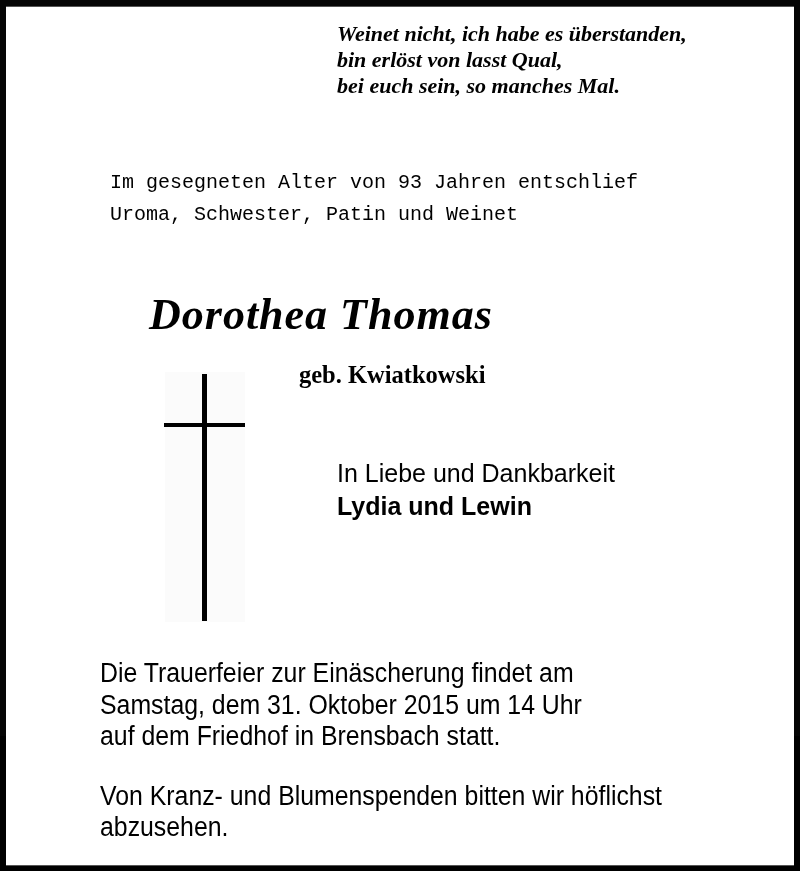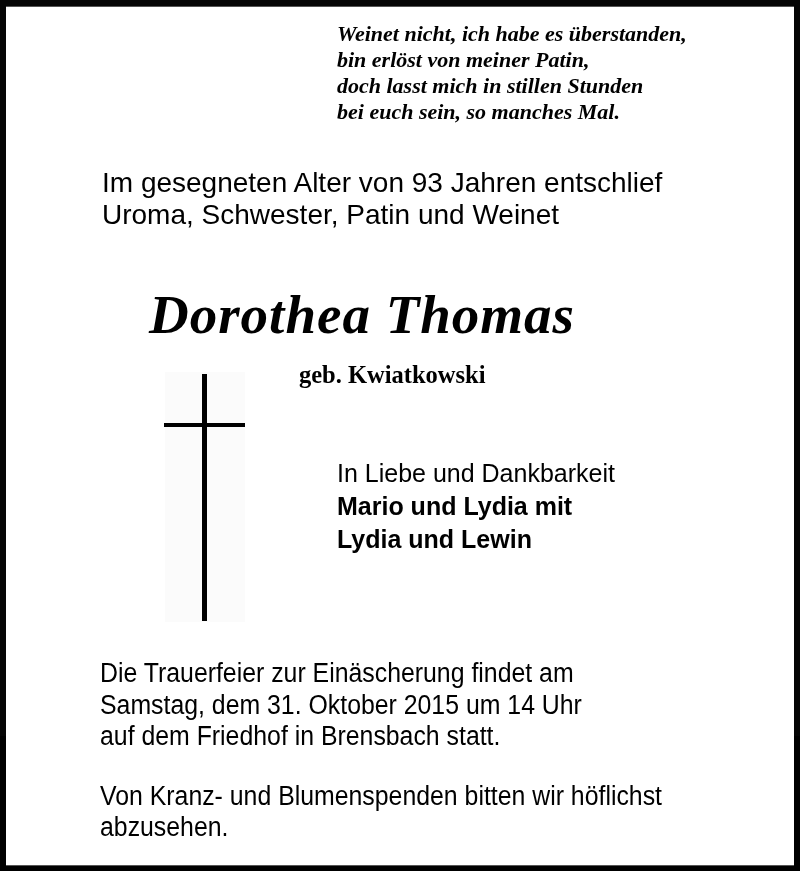--- a/index.html
+++ b/index.html
@@ -14,30 +14,30 @@
       border-top: 1px solid #555; border-bottom: 1px solid #555;
     }
     .poem {
       position: absolute; left: 331px; top: 14px;
       font-family: "Liberation Serif", serif;
       font-style: italic; font-weight: bold;
       font-size: 22px; line-height: 26px; color: #000;
     }
     .poem div { white-space: nowrap; }
     .intro {
-      position: absolute; left: 96px; top: 160px;
-      font-family: Liberation Sans, sans-serif;
-      font-size: 28px; line-height: 31.5px; color: #000;
+      position: absolute; left: 104px; top: 160px;
+      font-family: Liberation Mono, monospace;
+      font-size: 20px; line-height: 31.5px; color: #000;
     }
     .intro div { white-space: nowrap; }
     .name {
       position: absolute; left: 143px; top: 268px; width: 560px;
       font-family: "Liberation Serif", serif;
       font-style: italic; font-weight: bold;
-      font-size: 55px; line-height: 80px; color: #000;
+      font-size: 44px; line-height: 80px; color: #000;
       white-space: nowrap; letter-spacing: 1px;
     }
     .maiden {
       position: absolute; left: 293px; top: 353px;
       font-family: Liberation Serif, serif;
       font-weight: bold; font-size: 24.5px; line-height: 30px; color: #000;
       white-space: nowrap;
     }
     .cross-box {
       position: absolute; left: 165px; top: 372px; width: 80px; height: 250px;
@@ -68,41 +68,39 @@
     .notice .gap { height: 28px; }
   </style>
 </head>
 <body>
 
 <div class="frame">
   <div class="paper">
 
     <div class="poem">
       <div>Weinet nicht, ich habe es überstanden,</div>
-      <div>bin erlöst von meiner Patin,</div>
-      <div>doch lasst mich in stillen Stunden</div>
+      <div>bin erlöst von lasst Qual,</div>
       <div>bei euch sein, so manches Mal.</div>
     </div>
 
     <div class="intro">
       <div>Im gesegneten Alter von 93 Jahren entschlief</div>
       <div>Uroma, Schwester, Patin und Weinet</div>
     </div>
 
     <div class="name">Dorothea Thomas</div>
     <div class="maiden">geb. Kwiatkowski</div>
   </div>
 
   <div class="cross-box"></div>
   <div class="cross-v"></div>
   <div class="cross-h"></div>
 
   <div class="mourners">
     <div>In Liebe und Dankbarkeit</div>
-    <div class="bold">Mario und Lydia mit</div>
     <div class="bold">Lydia und Lewin</div>
   </div>
 
   <div class="notice">
     <div>Die Trauerfeier zur Einäscherung findet am</div>
     <div>Samstag, dem 31. Oktober 2015 um 14 Uhr</div>
     <div>auf dem Friedhof in Brensbach statt.</div>
     <div class="gap"></div>
     <div>Von Kranz- und Blumenspenden bitten wir höflichst</div>
     <div>abzusehen.</div>

